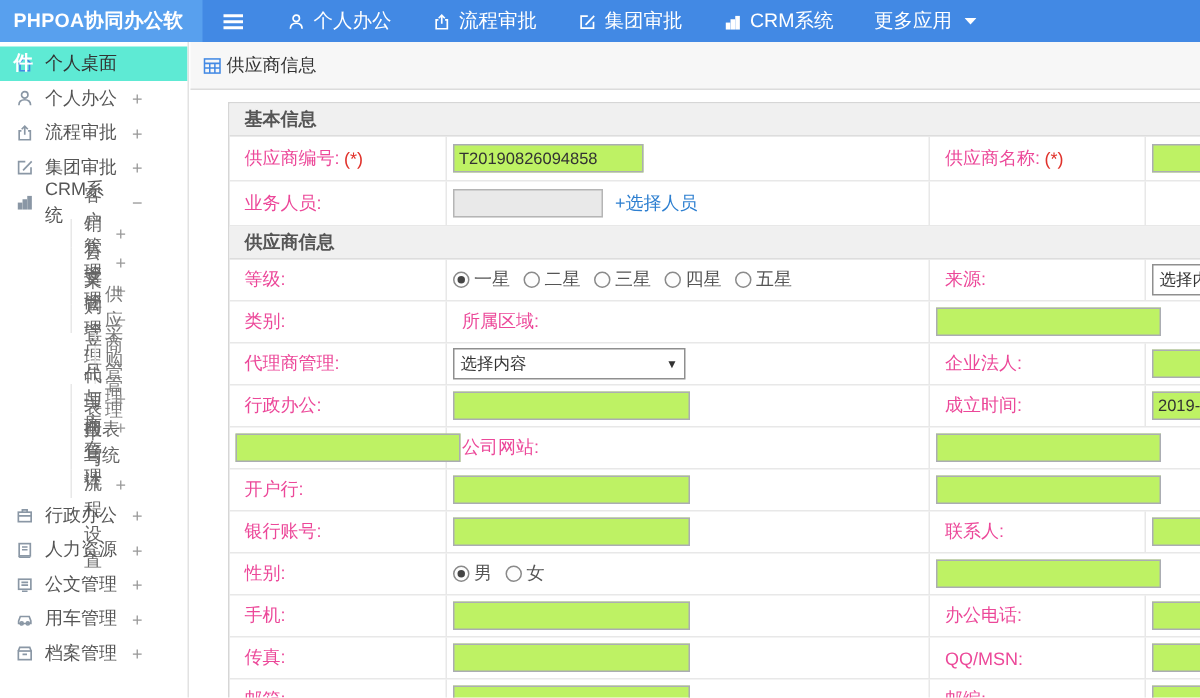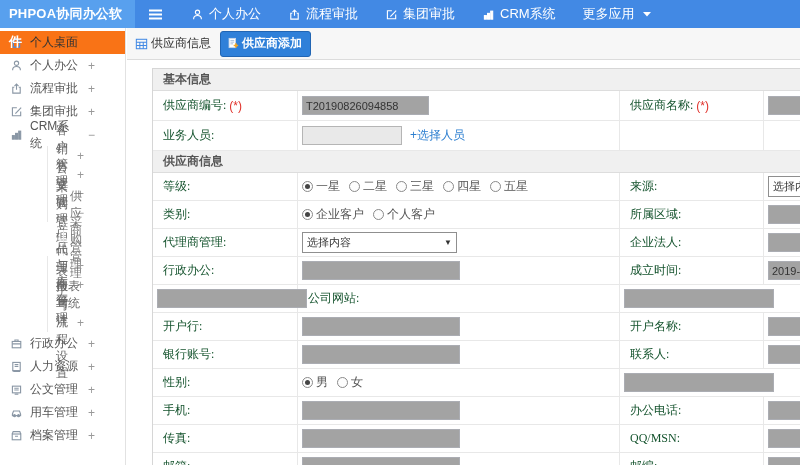--- a/index.html
+++ b/index.html
@@ -16,21 +16,21 @@
   .nav-item { display:flex; align-items:center; gap:5px; cursor:pointer; white-space:nowrap; }
   .nav-item .caret { margin-left:3px; }
 
   
   .sidebar { position:absolute; top:28px; left:0; width:126px; height:437px;
     background:#fff; border-right:1px solid #e2e2e2; padding-top:3px; overflow:hidden; }
   .side-item { position:relative; display:flex; align-items:center; font-size:12px;
     color:#555; cursor:pointer; padding-right:30px; }
   .side-item.l1 { height:23px; padding-left:10px; gap:7px; }
   .side-item.l1 .sicon { color:#8a97a5; display:flex; }
-  .side-item.l1.active { background:#f97316; color:#333; }
+  .side-item.l1.active { background:#5eead4; color:#333; }
   .side-item.l1.active .sicon { color:#4289e4; }
   .side-item.l2 { height:19px; padding-left:56px; padding-right:41px; color:#666; }
   .side-item.l2::before { content:''; position:absolute; left:47px; top:0; bottom:0;
     border-left:1px solid #e8e8e8; }
   .side-item.l3 { height:17px; padding-left:70px; padding-right:41px; color:#777; }
   .side-item.l3::before { content:''; position:absolute; left:63px; top:0; bottom:0;
     border-left:1px solid #e8e8e8; }
   .expand { margin-left:auto; color:#999; font-size:12px; line-height:1; }
 
   
@@ -46,24 +46,24 @@
   .form-box { position:absolute; left:25px; top:8px; width:1160px;
     border:1px solid #d6d6d6; border-bottom:none; background:#fff; }
   .sec-header { height:22px; line-height:21px; background:#f0f0f0; border-bottom:1px solid #ddd;
     font-size:12px; font-weight:bold; color:#555; padding-left:10px; }
   .frow { display:grid; grid-template-columns:145px 322px 144px 1fr;
     border-bottom:1px solid #e8e8e8; min-height:28px; font-size:12px; }
   .frow.tall { min-height:30px; }
   .cell { display:flex; align-items:center; border-right:1px solid #e8e8e8; padding-left:10px; }
   .cell.fld { padding-left:4px; }
   .cell:last-child { border-right:none; }
-  .lab-text { color:#14532d;font-family:Liberation Serif, serif; }
+  .lab-text { color:#ec4899; }
   .req { color:#e0322b; margin-left:3px; }
   input.txt { height:19px; border:1px solid #abadb3; font-size:11px; padding:1px 3px;
-    color:#333; font-family:inherit; background:#a3a3a3; }
+    color:#333; font-family:inherit; background:#bef264; }
   input.txt:disabled { background:#e9e9e9; border-color:#b5b5b5; }
   .sel { height:21px; border:1px solid #8f8f8f; background:#fff; display:flex;
     align-items:center; justify-content:space-between; font-size:11px; color:#333;
     padding:0 4px; cursor:pointer; }
   .sel .sel-caret { font-size:8px; color:#333; }
   .plink { color:#2d7fd0; font-size:12px; margin-left:8px; text-decoration:none; cursor:pointer; }
   .radio-group { display:flex; align-items:flex-end; gap:9px; color:#555; }
   .radio { display:inline-flex; align-items:center; gap:3px; cursor:pointer; }
   .rb { width:11px; height:11px; border:1px solid #8a8a8a; border-radius:50%;
     background:#fdfdfd; position:relative; flex:none; }
@@ -280,30 +280,20 @@
   <div class="tabbar">
       <div class="tab">
         <span style="display: flex;">
           <svg width="13" height="12" viewBox="0 0 14 13" fill="none" stroke="#4289e4" stroke-width="1.1">
             <rect x="1.4" y="1.4" width="11.2" height="10.2"></rect>
             <path d="M1.4 4.6 H12.6 M1.4 8 H12.6 M5.2 4.6 V11.6 M8.9 4.6 V11.6"></path>
           </svg>
         </span>
         <span>供应商信息</span>
       </div>
-      <div class="tab active">
-        <span style="display: flex;">
-          <svg width="12" height="12" viewBox="0 0 14 14">
-            <rect x="2.4" y="1.6" width="7.6" height="10.8" fill="#fff" stroke="#c9d6e8" stroke-width="1"></rect>
-            <path d="M4 4 H8.4 M4 6 H8.4 M4 8 H7" stroke="#9fb6d4" stroke-width="1"></path>
-            <path d="M10.4 7.2 V12.4 M7.8 9.8 H13" stroke="#f5a623" stroke-width="1.8"></path>
-          </svg>
-        </span>
-        <span>供应商添加</span>
-      </div>
     </div>
   <div class="content">
     <div class="form-box">
         <div class="sec-header">基本信息</div>
         <div class="frow tall">
           <div class="cell">
             <span class="lab-text">供应商编号:</span>
             <span class="req">(*)</span>
           </div>
           <div class="cell fld">
@@ -363,32 +353,20 @@
           <div class="cell fld" style="border-right: none;">
             <div class="sel" style="width: 150px;">
               <span>选择内容</span>
             </div>
           </div>
         </div>
         <div class="frow">
           <div class="cell">
             <span class="lab-text">类别:</span>
           </div>
-          <div class="cell fld">
-            <div class="radio-group">
-              <span class="radio">
-                <span class="rb on"></span>
-                <span>企业客户</span>
-              </span>
-              <span class="radio">
-                <span class="rb"></span>
-                <span>个人客户</span>
-              </span>
-            </div>
-          </div>
           <div class="cell">
             <span class="lab-text">所属区域:</span>
           </div>
           <div class="cell fld" style="border-right: none;">
             <input class="txt" type="text" style="width: 150px;">
           </div>
         </div>
         <div class="frow">
           <div class="cell">
             <span class="lab-text">代理商管理:</span>
@@ -431,23 +409,20 @@
             <input class="txt" type="text" style="width: 150px;">
           </div>
         </div>
         <div class="frow">
           <div class="cell">
             <span class="lab-text">开户行:</span>
           </div>
           <div class="cell fld">
             <input class="txt" type="text" style="width: 158px;">
           </div>
-          <div class="cell">
-            <span class="lab-text">开户名称:</span>
-          </div>
           <div class="cell fld" style="border-right: none;">
             <input class="txt" type="text" style="width: 150px;">
           </div>
         </div>
         <div class="frow">
           <div class="cell">
             <span class="lab-text">银行账号:</span>
           </div>
           <div class="cell fld">
             <input class="txt" type="text" style="width: 158px;">

